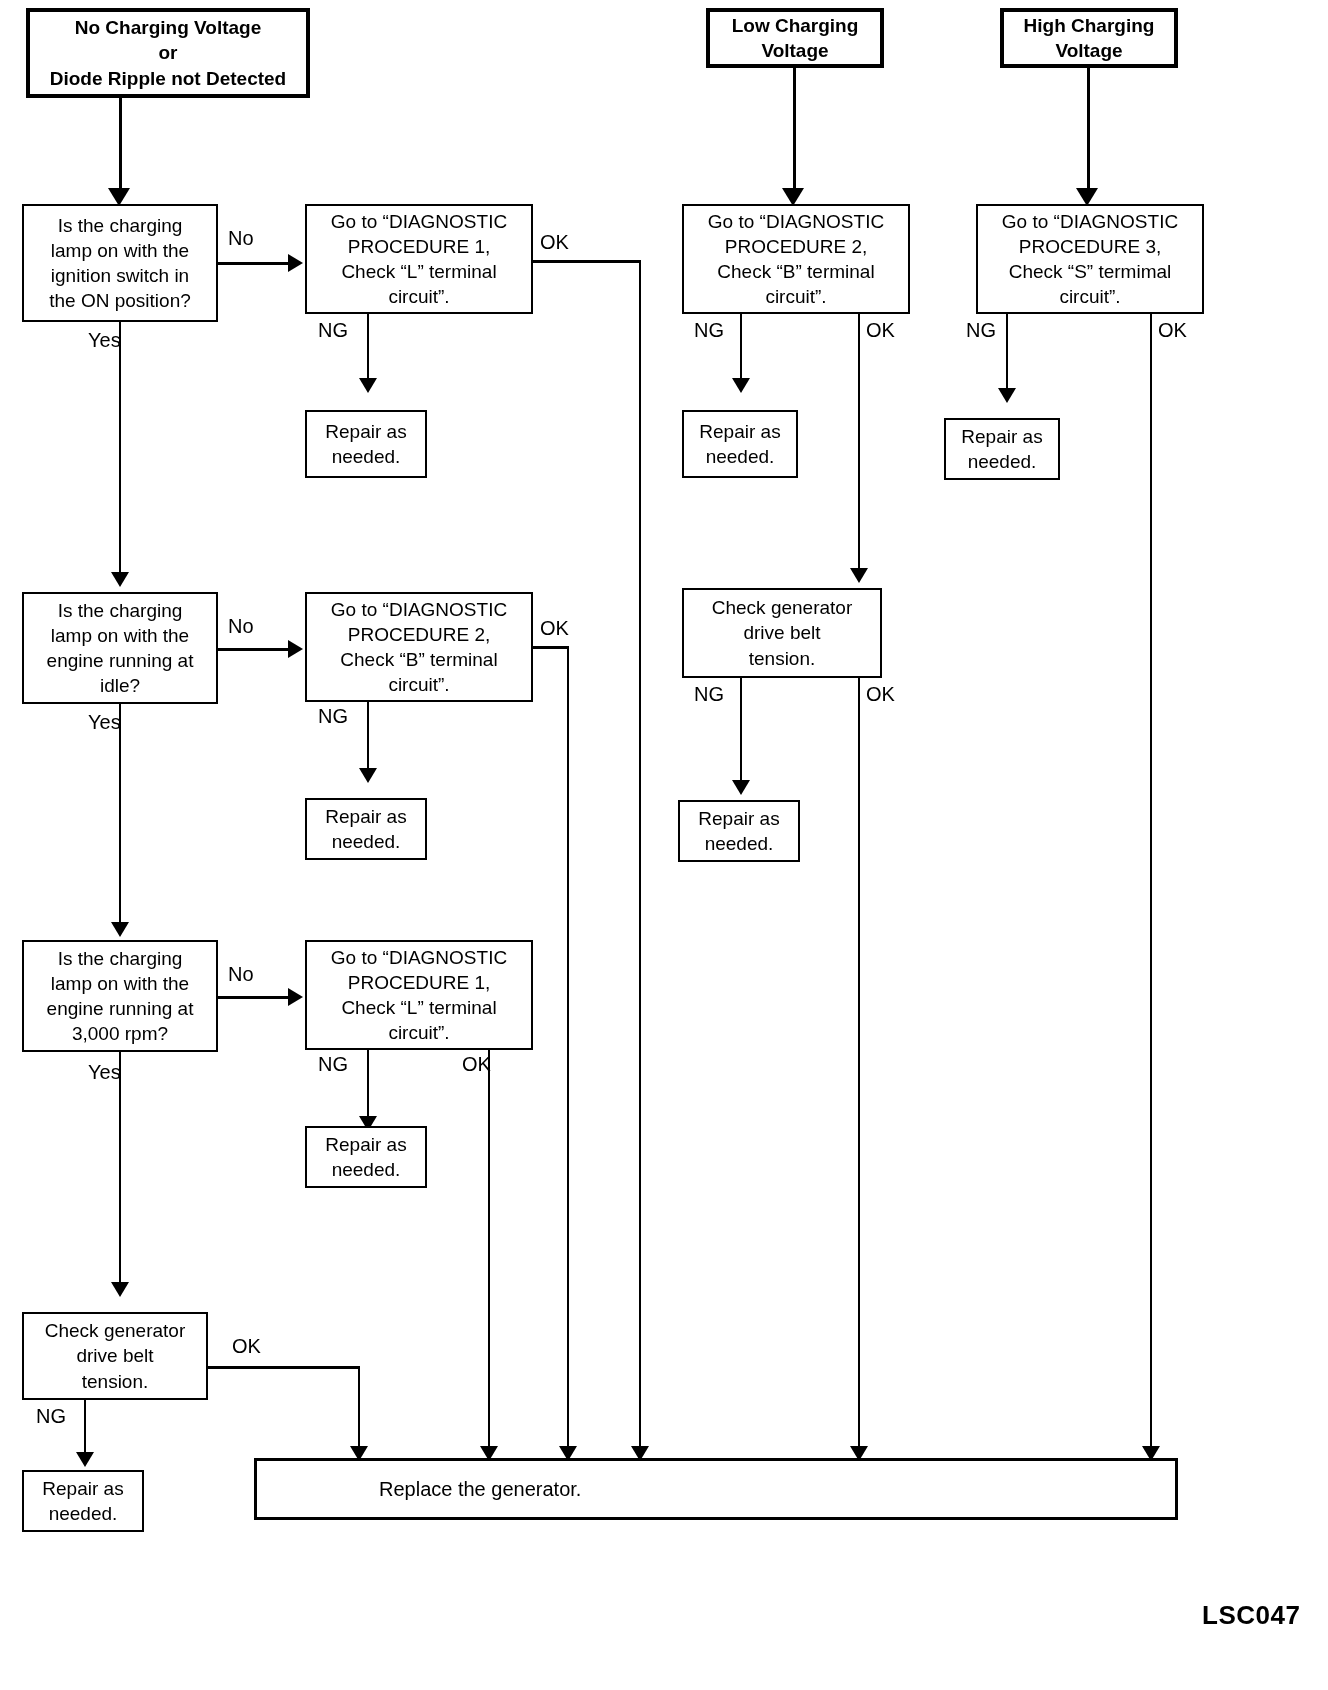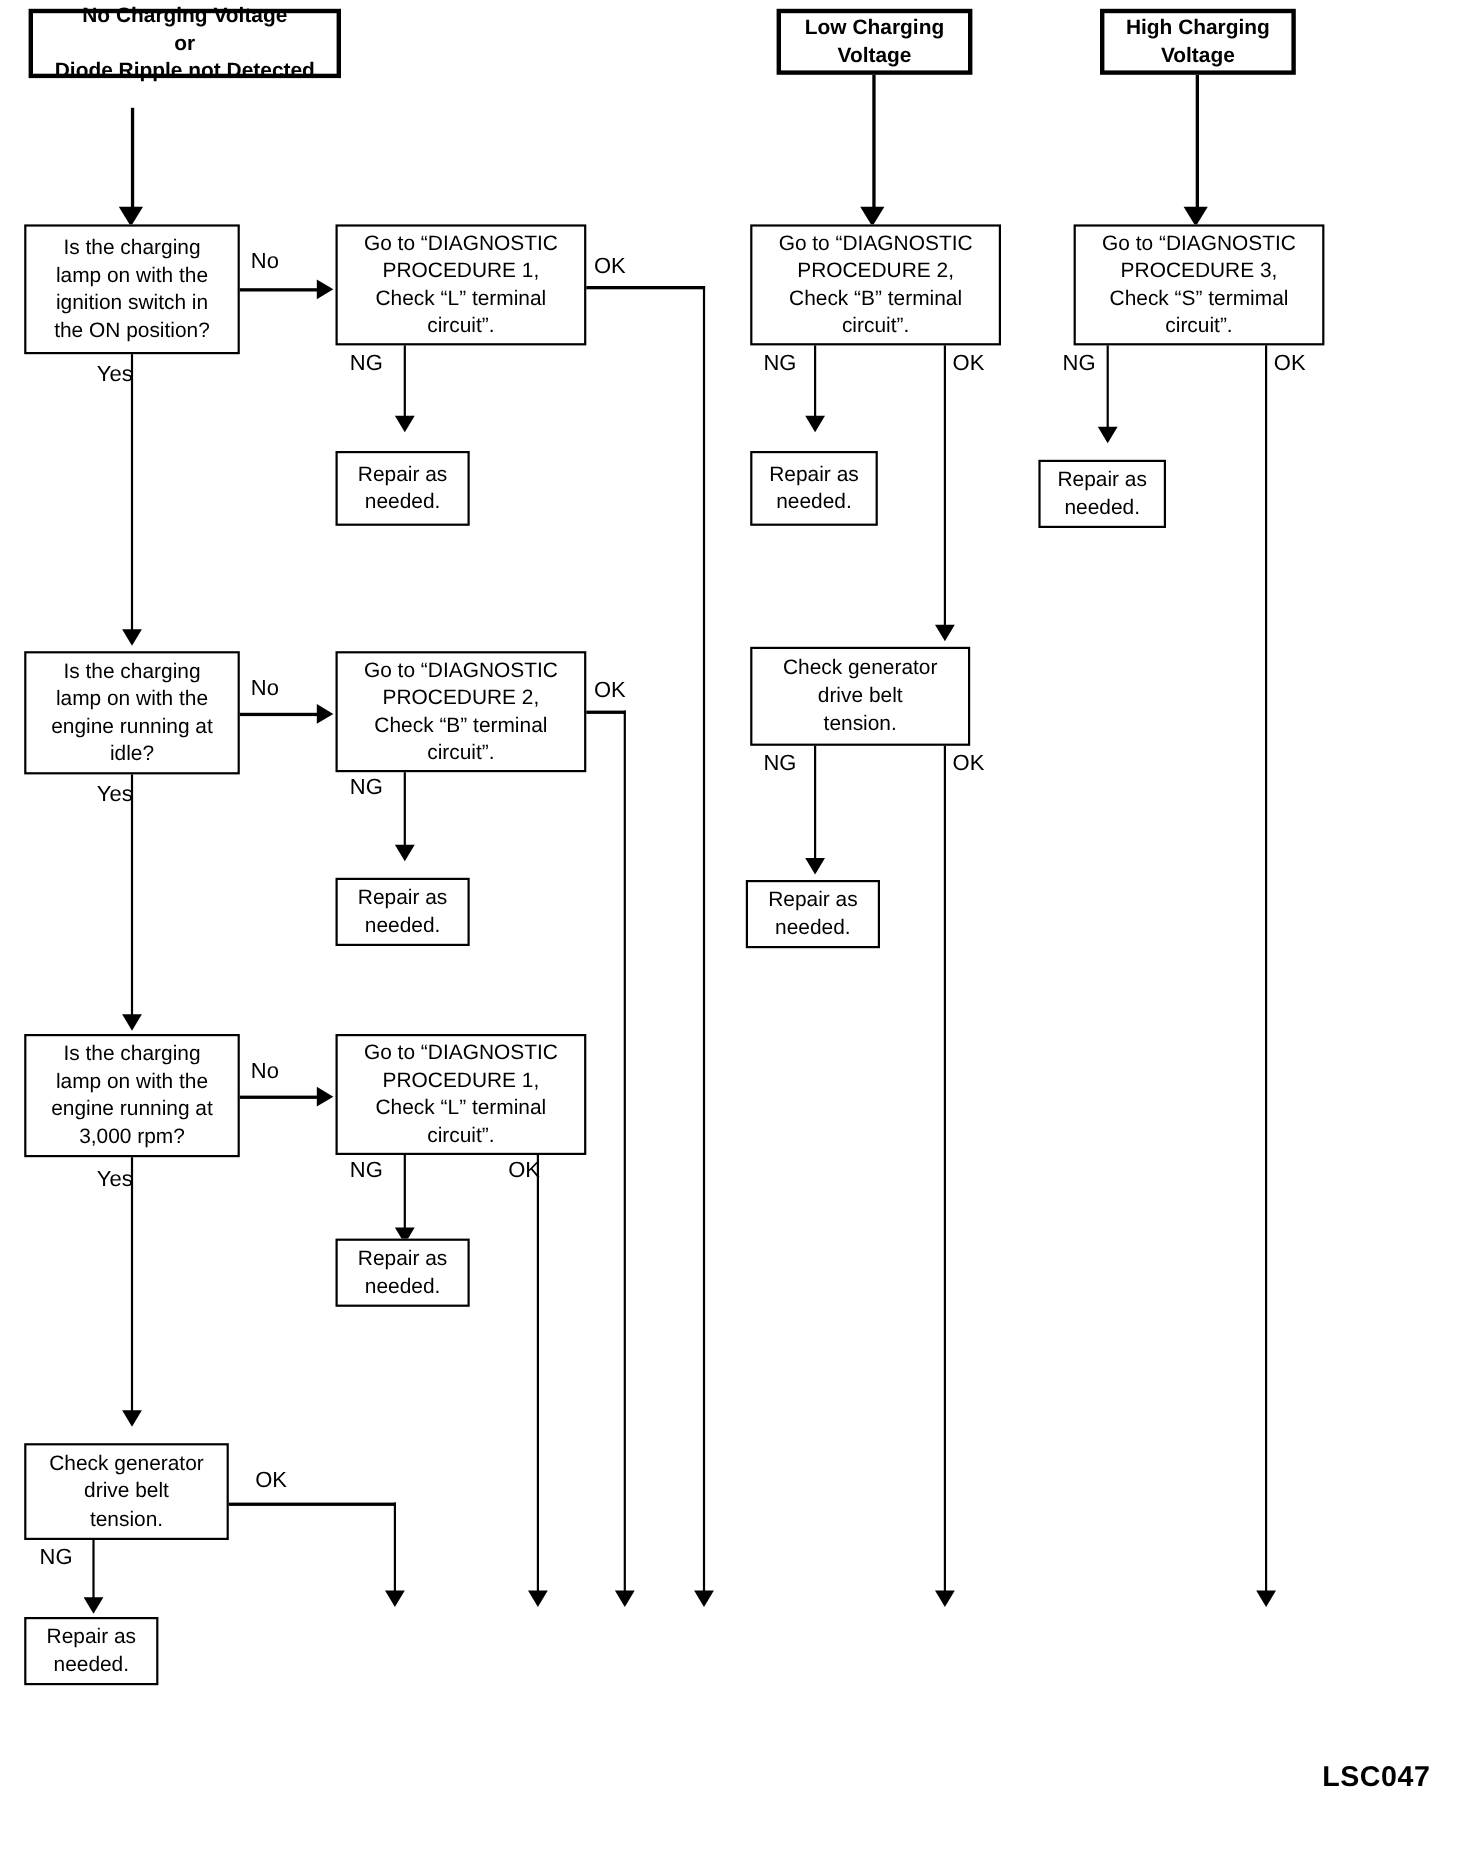--- a/index.html
+++ b/index.html
@@ -26,21 +26,21 @@
   .arrow-r{position:absolute;width:0;height:0;border-top:9px solid transparent;
            border-bottom:9px solid transparent;border-left:15px solid #000;}
 
   .code{position:absolute;font-size:26px;font-weight:bold;letter-spacing:.5px;}
 </style>
 </head>
 <body>
 
 <div id="canvas">
 
-  <div class="box thick" style="left:26px;top:8px;width:284px;height:63px;font-size:19px;">
+  <div class="box thick" style="left:26px;top:8px;width:284px;height:90px;font-size:19px;">
     <span class="t">No Charging Voltage
 or
 Diode Ripple not Detected</span>
   </div>
 
   <div class="box thick" style="left:706px;top:8px;width:178px;height:60px;font-size:19px;">
     <span class="t">Low Charging
 Voltage</span>
   </div>
 
@@ -230,16 +230,19 @@
   <div class="box" style="left:22px;top:1470px;width:122px;height:62px;">
     <span class="t">Repair as
 needed.</span>
   </div>
 
   <div class="lbl" style="left:232px;top:1336px;">OK</div>
   <div class="hline h3" style="left:208px;top:1366px;width:152px;"></div>
   <div class="vline" style="left:358px;top:1366px;height:84px;"></div>
   <div class="arrow-d" style="left:350px;top:1446px;"></div>
 
+  <div class="box bar" style="left:254px;top:1458px;width:924px;height:62px;">
+    <span class="t" style="margin-left:122px;font-size:20px;">Replace the generator.</span>
+  </div>
 
   <div class="code" style="left:1202px;top:1600px;">LSC047</div>
 
 </div>
 
 </body></html>

